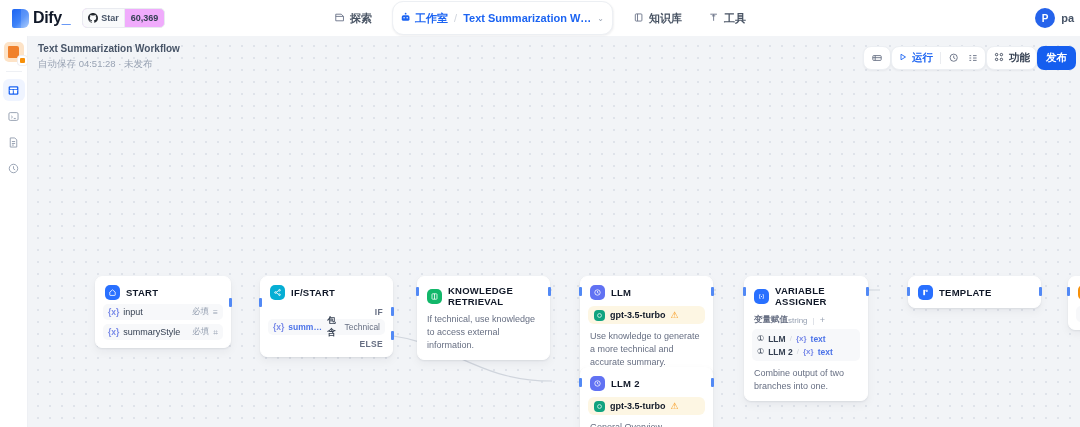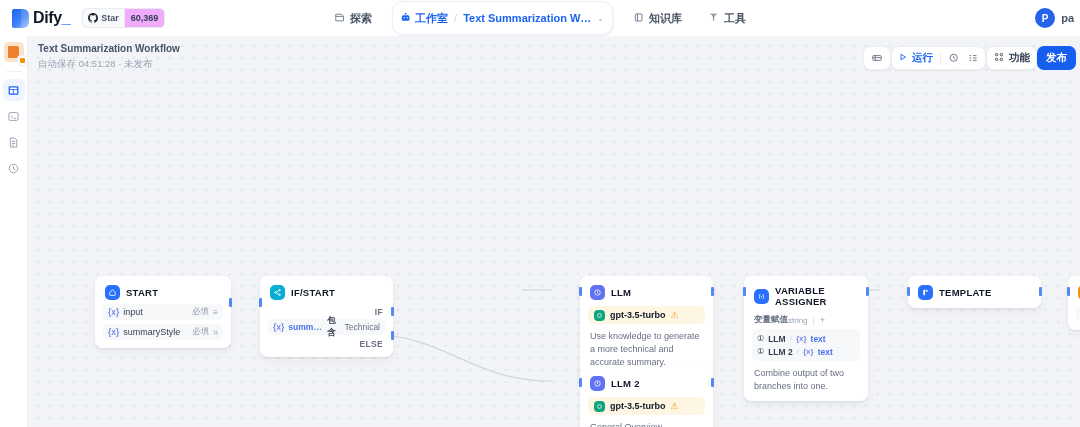--- a/index.html
+++ b/index.html
@@ -412,20 +412,34 @@
     <div class="branch-label" style="margin-top:7px;">IF</div>
     <div class="cond-row" style="margin-top:2px;">
       <span class="var-x">{x}</span>
       <span class="cond-var">summary...</span>
       <span class="cond-op">包含</span>
       <span class="cond-val">Technical</span>
     </div>
     <div class="branch-label" style="margin-top:4px;">ELSE</div>
   </div>
 
+  <div class="node" id="node-kr">
+    <div class="port l" style="top:14px;"></div>
+    <div class="port r" style="top:14px;"></div>
+    <div class="node-head">
+      <div class="node-ico" style="background:#12b76a;">
+        <svg width="9" height="9" viewBox="0 0 20 20" fill="none" stroke="#fff" stroke-width="1.8">
+            <rect x="4.5" y="4" width="11" height="12" rx="1.4"></rect>
+            <path d="M10 4v12"></path>
+          </svg>
+      </div>
+      <div class="node-title">KNOWLEDGE RETRIEVAL</div>
+    </div>
+    <div class="node-desc">If technical, use knowledge to access external information.</div>
+  </div>
 
   <div class="node" id="node-llm">
     <div class="port l" style="top:14px;"></div>
     <div class="port r" style="top:14px;"></div>
     <div class="node-head">
       <div class="node-ico" style="background:#6172f3;">
         <svg width="9" height="9" viewBox="0 0 20 20" fill="none" stroke="#fff" stroke-width="1.7">
             <circle cx="10" cy="10" r="6"></circle>
             <path d="M10 6.6v3.6l2.4 1.4"></path>
           </svg>

